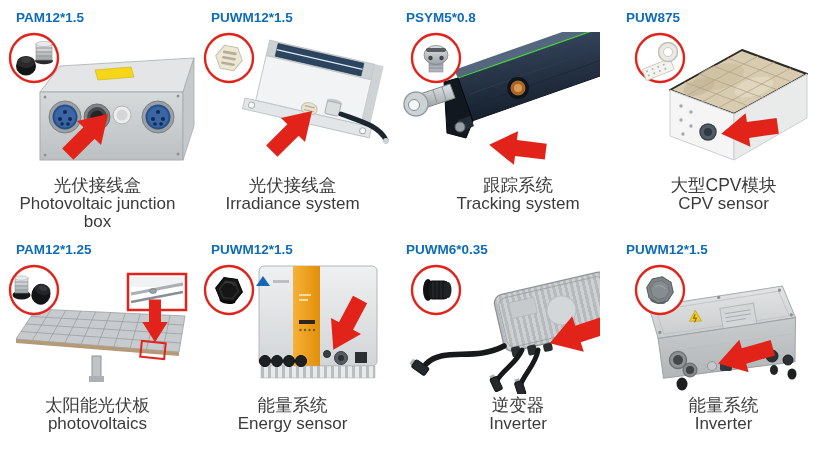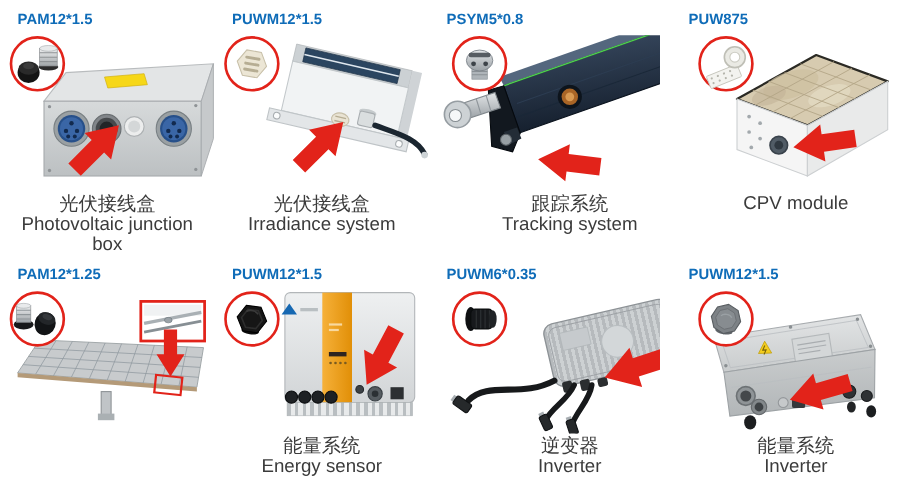--- a/index.html
+++ b/index.html
@@ -229,21 +229,22 @@
                 <circle cx="-5" cy="12" r="1" fill="#b5b5ac"></circle>
                 <circle cx="1" cy="12" r="1" fill="#b5b5ac"></circle>
             </g>
             <circle cx="8" cy="-6" r="9.5" fill="#eaeae4" stroke="#bfbfb6" stroke-width="1.5"></circle>
             <circle cx="8" cy="-6" r="4.5" fill="#ffffff" stroke="#ccccc3" stroke-width="1"></circle>
           </g>
         </g>
       </svg>
     </div>
     <div class="caption">
-      <div class="en">CPV module</div>
+      <div class="zh">大型CPV模块</div>
+      <div class="en">CPV sensor</div>
     </div>
   </div>
 
   <div class="cell row2">
     <div class="pn">PAM12*1.25</div>
     <div class="img">
       <svg width="200" height="130" viewBox="0 0 200 130">
         <defs>
           <linearGradient id="g5m" x1="0" y1="0" x2="0" y2="1">
               <stop offset="0" stop-color="#eff0f1"></stop>
@@ -275,20 +276,24 @@
             <path d="M-19,-8 h13 M-19,-4 h13 M-19,0 h13" stroke="#90969a" stroke-width="1"></path>
             <ellipse cx="-12.5" cy="-12" rx="6.5" ry="2.2" fill="#e9ebec" stroke="#9aa0a3" stroke-width="0.5"></ellipse>
             <g transform="rotate(18)">
               <ellipse cx="8" cy="2" rx="9.5" ry="10.5" fill="#121416"></ellipse>
               <ellipse cx="8" cy="-3" rx="8" ry="5.5" fill="#232629"></ellipse>
               <ellipse cx="8" cy="-4.5" rx="4.5" ry="2.5" fill="#35383c"></ellipse>
             </g>
           </g>
         </g>
       </svg>
+    </div>
+    <div class="caption">
+      <div class="zh">太阳能光伏板</div>
+      <div class="en">photovoltaics</div>
     </div>
   </div>
 
   <div class="cell row2">
     <div class="pn">PUWM12*1.5</div>
     <div class="img">
       <svg width="200" height="130" viewBox="0 0 200 130">
         <defs>
           <linearGradient id="g6b" x1="0" y1="0" x2="0" y2="1">
               <stop offset="0" stop-color="#eef0f1"></stop>

